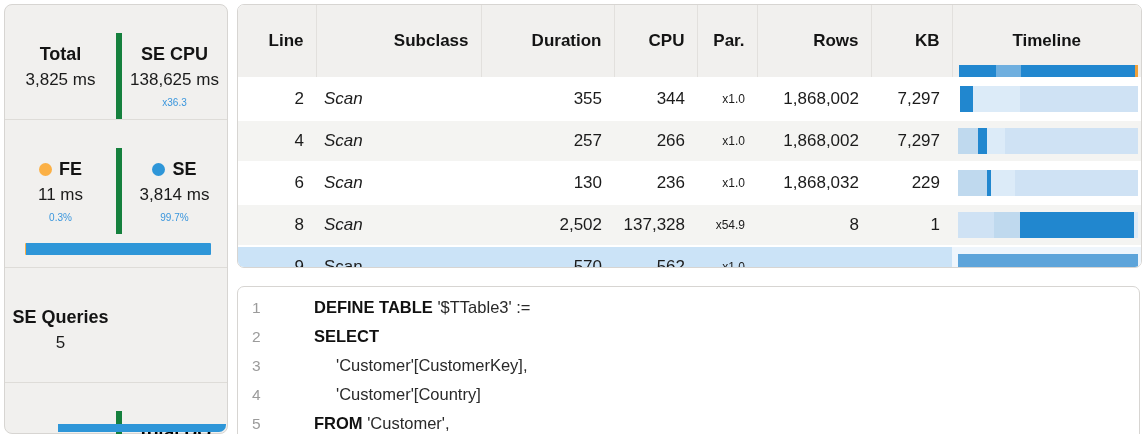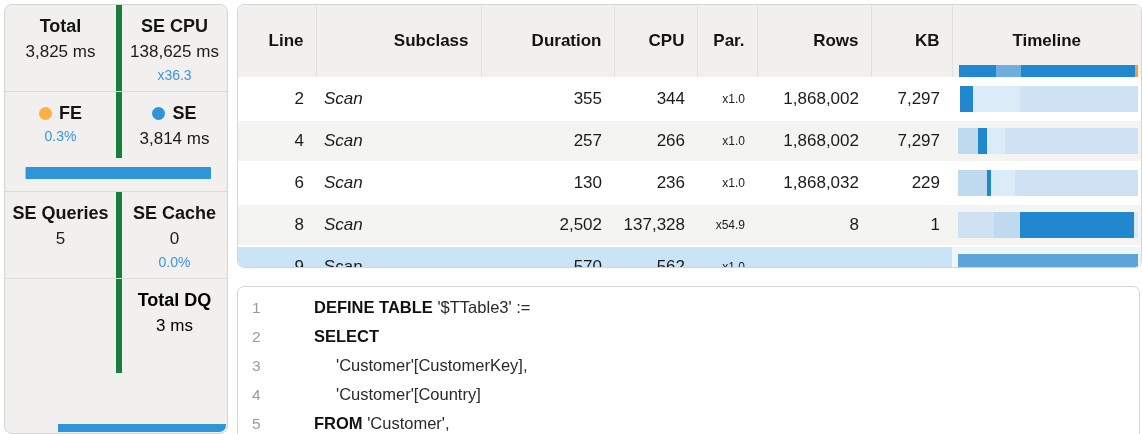--- a/index.html
+++ b/index.html
@@ -7,25 +7,25 @@
     width:1142px;height:434px;position:relative;overflow:hidden;
     background:#ffffff;font-family:"Liberation Sans",sans-serif;color:#1b1b1b;
   }
   
   .sidebar{
     position:absolute;left:4px;top:4px;width:222px;height:428px;
     background:#f1f0ee;border:1px solid #d7d5d2;border-radius:8px;
   }
   .sec{display:grid;grid-template-columns:1fr 1fr;}
   .sec.bordered{border-bottom:1px solid #dedcd8;}
-  .cell{text-align:center;padding:8px 2px 6px 2px;position:relative;}
+  .cell{text-align:center;padding:8px 2px 6px 2px;position:relative;margin-top:28px;}
   .cell + .cell{border-left:6px solid #15803d;}
   .m-label{font-size:18px;font-weight:700;color:#141414;line-height:26px;}
   .m-value{font-size:17px;color:#1b1b1b;line-height:26px;}
-  .m-sub{font-size:14px;line-height:20px;}
+  .m-sub{font-size:10px;line-height:20px;}
   .blue{color:#3A96DD;}
   .graytxt{color:#000000;}
   .dot{display:inline-block;width:13px;height:13px;border-radius:50%;margin-right:7px;vertical-align:-1px;}
   .fese-bar-wrap{padding:9px 16px 12px 20px;border-bottom:1px solid #dedcd8;}
   .fese-bar{height:12px;display:flex;border-radius:1px;overflow:hidden;}
   .fese-bar .fe-part{flex:0 0 0.6%;}
   .fese-bar .se-part{flex:1 1 auto;}
   .sec4 .cell{min-height:80px;}
   .bottom-bar{position:absolute;left:53px;right:1px;bottom:1px;height:8px;border-bottom-right-radius:7px;}
   
@@ -83,45 +83,42 @@
     <div class="cell">
       <div class="m-label">SE CPU</div>
       <div class="m-value">138,625 ms</div>
       <div class="m-sub blue">x36.3</div>
     </div>
   </div>
 
   <div class="sec">
     <div class="cell">
       <div class="m-label"><span class="dot" id="fe-dot" style="background: rgb(251, 176, 69);"></span><span>FE</span></div>
+      <div class="m-value">11 ms</div>
       <div class="m-sub blue">0.3%</div>
     </div>
     <div class="cell">
       <div class="m-label"><span class="dot" id="se-dot" style="background: rgb(46, 150, 216);"></span><span>SE</span></div>
       <div class="m-value">3,814 ms</div>
+      <div class="m-sub blue">99.7%</div>
     </div>
   </div>
 
   <div class="fese-bar-wrap">
     <div class="fese-bar">
       <div class="fe-part" id="fe-part" style="background: rgb(251, 176, 69);"></div>
       <div class="se-part" id="se-part" style="background: rgb(46, 150, 216);"></div>
     </div>
   </div>
 
   <div class="sec bordered">
     <div class="cell">
       <div class="m-label">SE Queries</div>
       <div class="m-value">5</div>
       <div class="m-sub">&nbsp;</div>
-    </div>
-    <div class="cell">
-      <div class="m-label">SE Cache</div>
-      <div class="m-value">0</div>
-      <div class="m-sub blue">0.0%</div>
     </div>
   </div>
 
   <div class="sec sec4">
     <div class="cell"></div>
     <div class="cell">
       <div class="m-label graytxt">Total DQ</div>
       <div class="m-value graytxt">3 ms</div>
     </div>
   </div>

